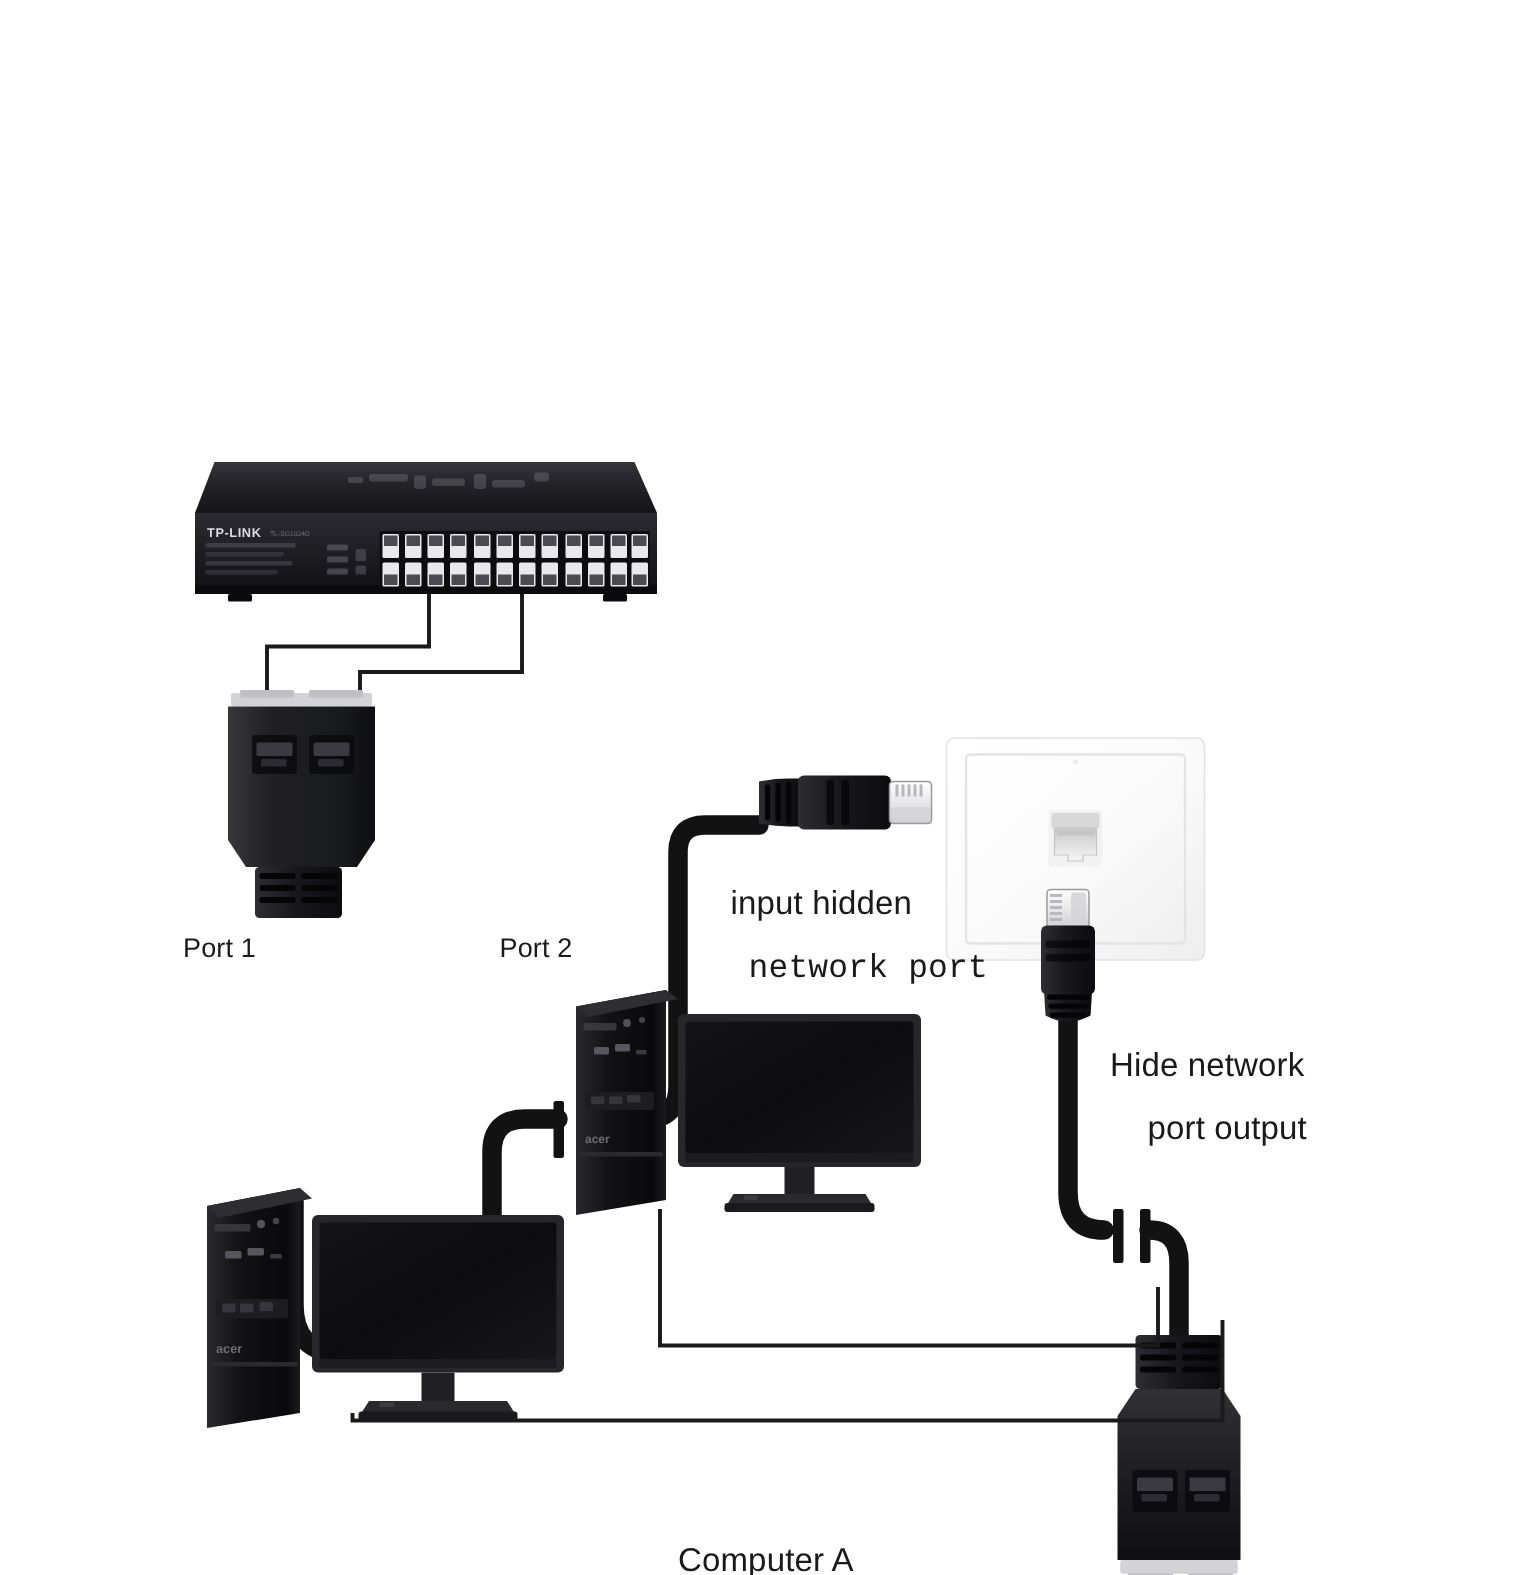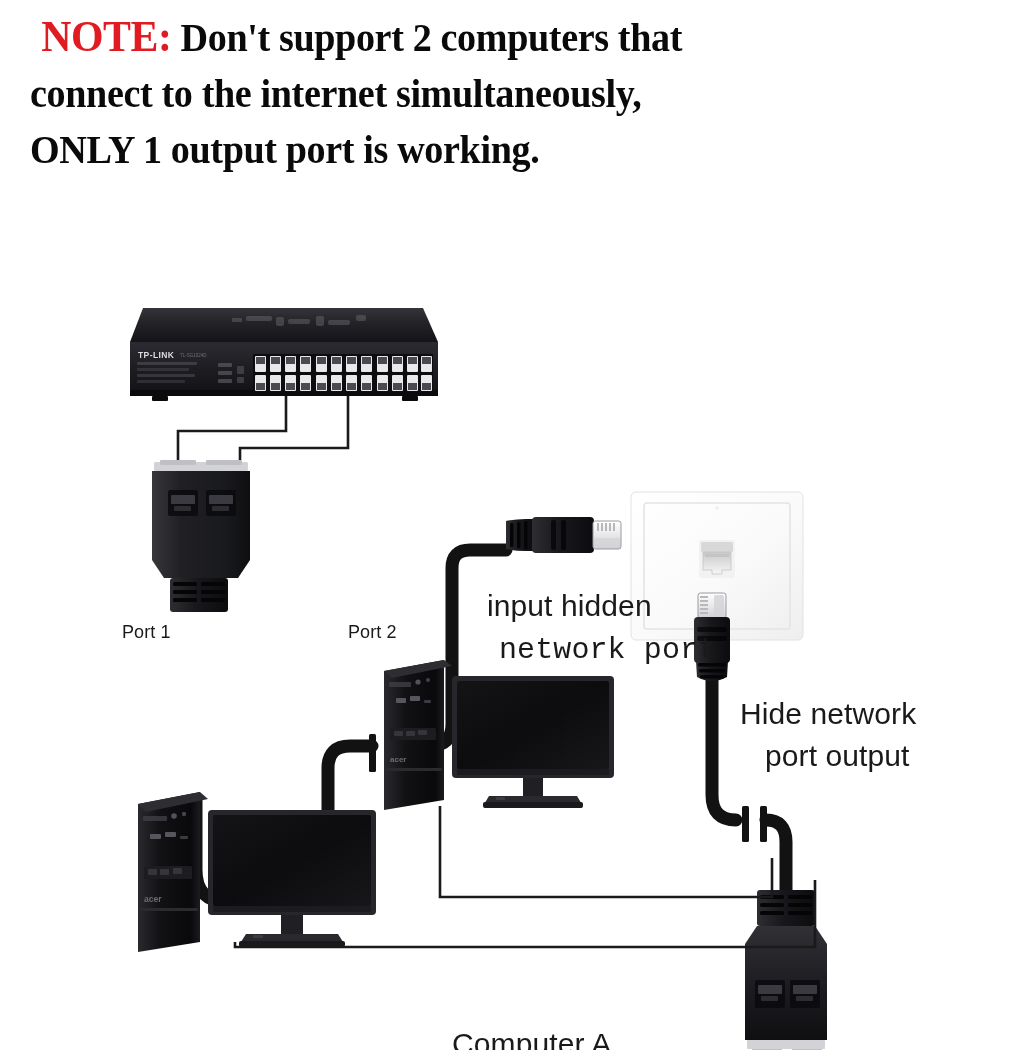--- a/index.html
+++ b/index.html
@@ -51,44 +51,39 @@
     top: 190px;
     width: 1018px;
     height: 860px;
   }
   #diagram-svg { display: block; width: 1018px; height: 860px; }
 
   
   .diag-label {
     position: absolute;
     font-family: "Liberation Sans", sans-serif;
-    font-size: 30px;
+    font-size: 22px;
     color: #1a1a1a;
     white-space: nowrap;
     letter-spacing: 0.1px;
   }
   .diag-label.big { font-size: 18px; }
   .lbl-port1-sw   { left: 122px; top: 432px; }
-  .lbl-port2-sw   { left: 348px; top: 432px; }
+  .lbl-port2-sw   { left: 333px; top: 432px; }
   .lbl-input1     { left: 487px; top: 399px; }
   .lbl-input2     { left: 499px; top: 443px; font-family: Liberation Mono, monospace; }
   .lbl-hide1      { left: 740px; top: 507px; }
   .lbl-hide2      { left: 765px; top: 549px; text-align: center; }
   .lbl-compa      { left: 452px; top: 825px; margin-top: 12px; }
 </style>
 </head>
 <body>
 
 <div id="page">
 
-  <div id="note-block">
-    <div class="note-line first"><span id="note-keyword">NOTE:</span> <span>Don't support 2 computers that</span></div>
-    <div class="note-line">connect to the internet simultaneously,</div>
-    <div class="note-line">ONLY 1 output port is working.</div>
-  </div>
 
   <div id="diagram-canvas">
     <svg id="diagram-svg" viewBox="0 0 1018 860" xmlns="http://www.w3.org/2000/svg">
       <defs>
         <linearGradient id="swTopGrad" x1="0" y1="0" x2="0" y2="1">
           <stop offset="0%" stop-color="#34343a"></stop>
           <stop offset="45%" stop-color="#222227"></stop>
           <stop offset="100%" stop-color="#141418"></stop>
         </linearGradient>
         <linearGradient id="swFaceGrad" x1="0" y1="0" x2="0" y2="1">

